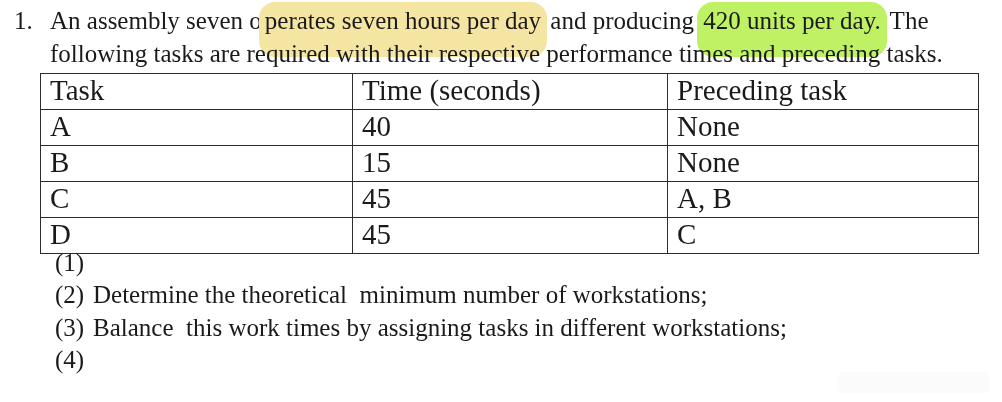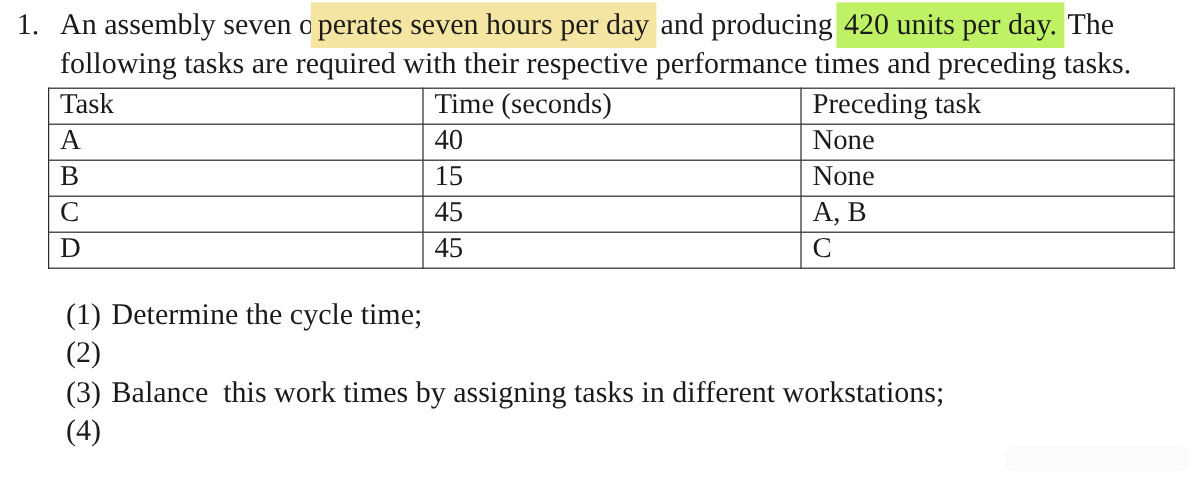--- a/index.html
+++ b/index.html
@@ -18,35 +18,35 @@
     position: absolute;
     left: 14px;
     top: 4px;
     display: flex;
     font-size: 25px;
     line-height: 33px;
   }
   .intro-number { width: 36px; flex-shrink: 0; }
   .intro-line { white-space: pre; }
   .hl {
-    border-radius: 0;
-    padding: 5px 6px 6px 6px;
+    border-radius: 16px;
+    padding: 5px 6px 23px 6px;
     margin: 0 -3px;
   }
 
   
   .task-table {
     position: absolute;
     left: 40px;
     top: 73px;
     width: 938px;
     height: 144px;
     border-collapse: collapse;
     table-layout: fixed;
-    font-size: 24px;
+    font-size: 29px;
   }
   .task-table th, .task-table td {
     border: 1.6px solid #2b2b2b;
     padding: 0 4px 2px 9px;
     font-weight: normal;
     text-align: left;
     vertical-align: middle;
     overflow: hidden;
   }
   .col-task { width: 312px; }
@@ -119,24 +119,24 @@
         <td>D</td>
         <td>45</td>
         <td>C</td>
       </tr>
     </tbody>
   </table>
 
   <div class="questions">
     <div class="q-row">
       <span class="q-num">(1)</span>
-      <span class="q-text">Determine the cycle time;</span>
     </div>
     <div class="q-row">
       <span class="q-num">(2)</span>
+      <span class="q-text">Determine the theoretical  minimum number of workstations;</span>
     </div>
     <div class="q-row">
       <span class="q-num">(3)</span>
       <span class="q-text">Balance  this work times by assigning tasks in different workstations;</span>
     </div>
     <div class="q-row">
       <span class="q-num">(4)</span>
     </div>
   </div>
 

